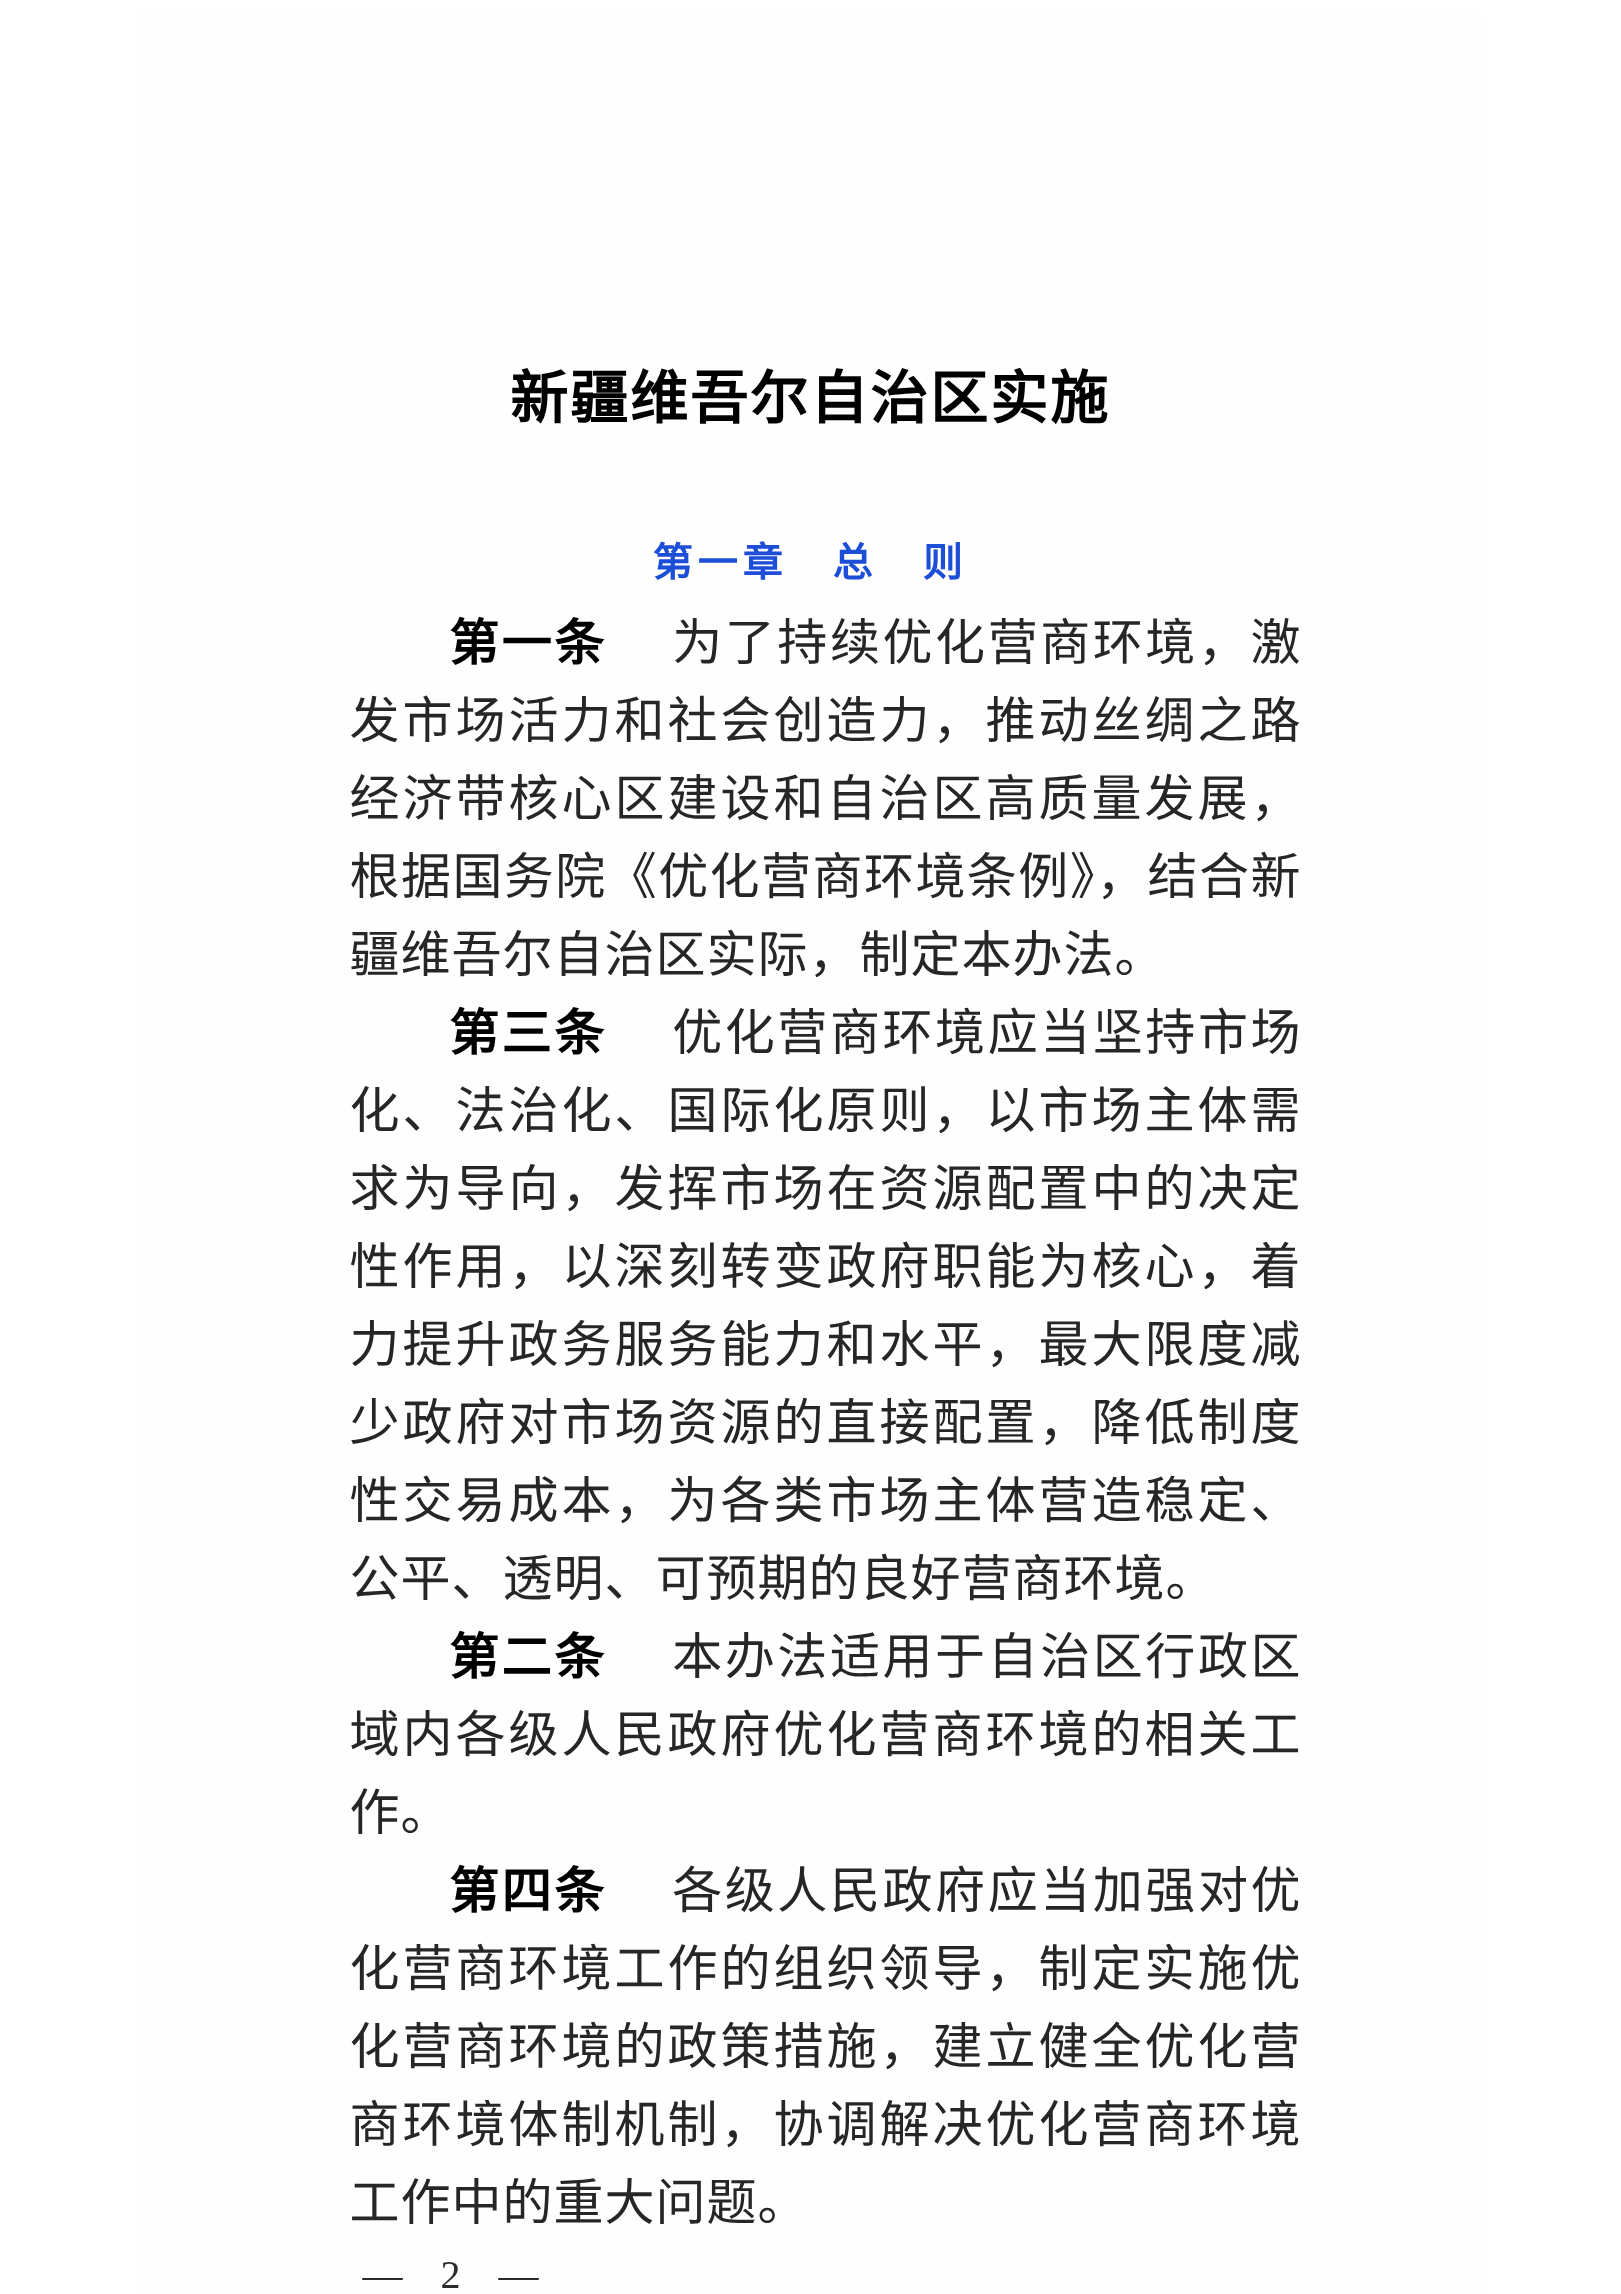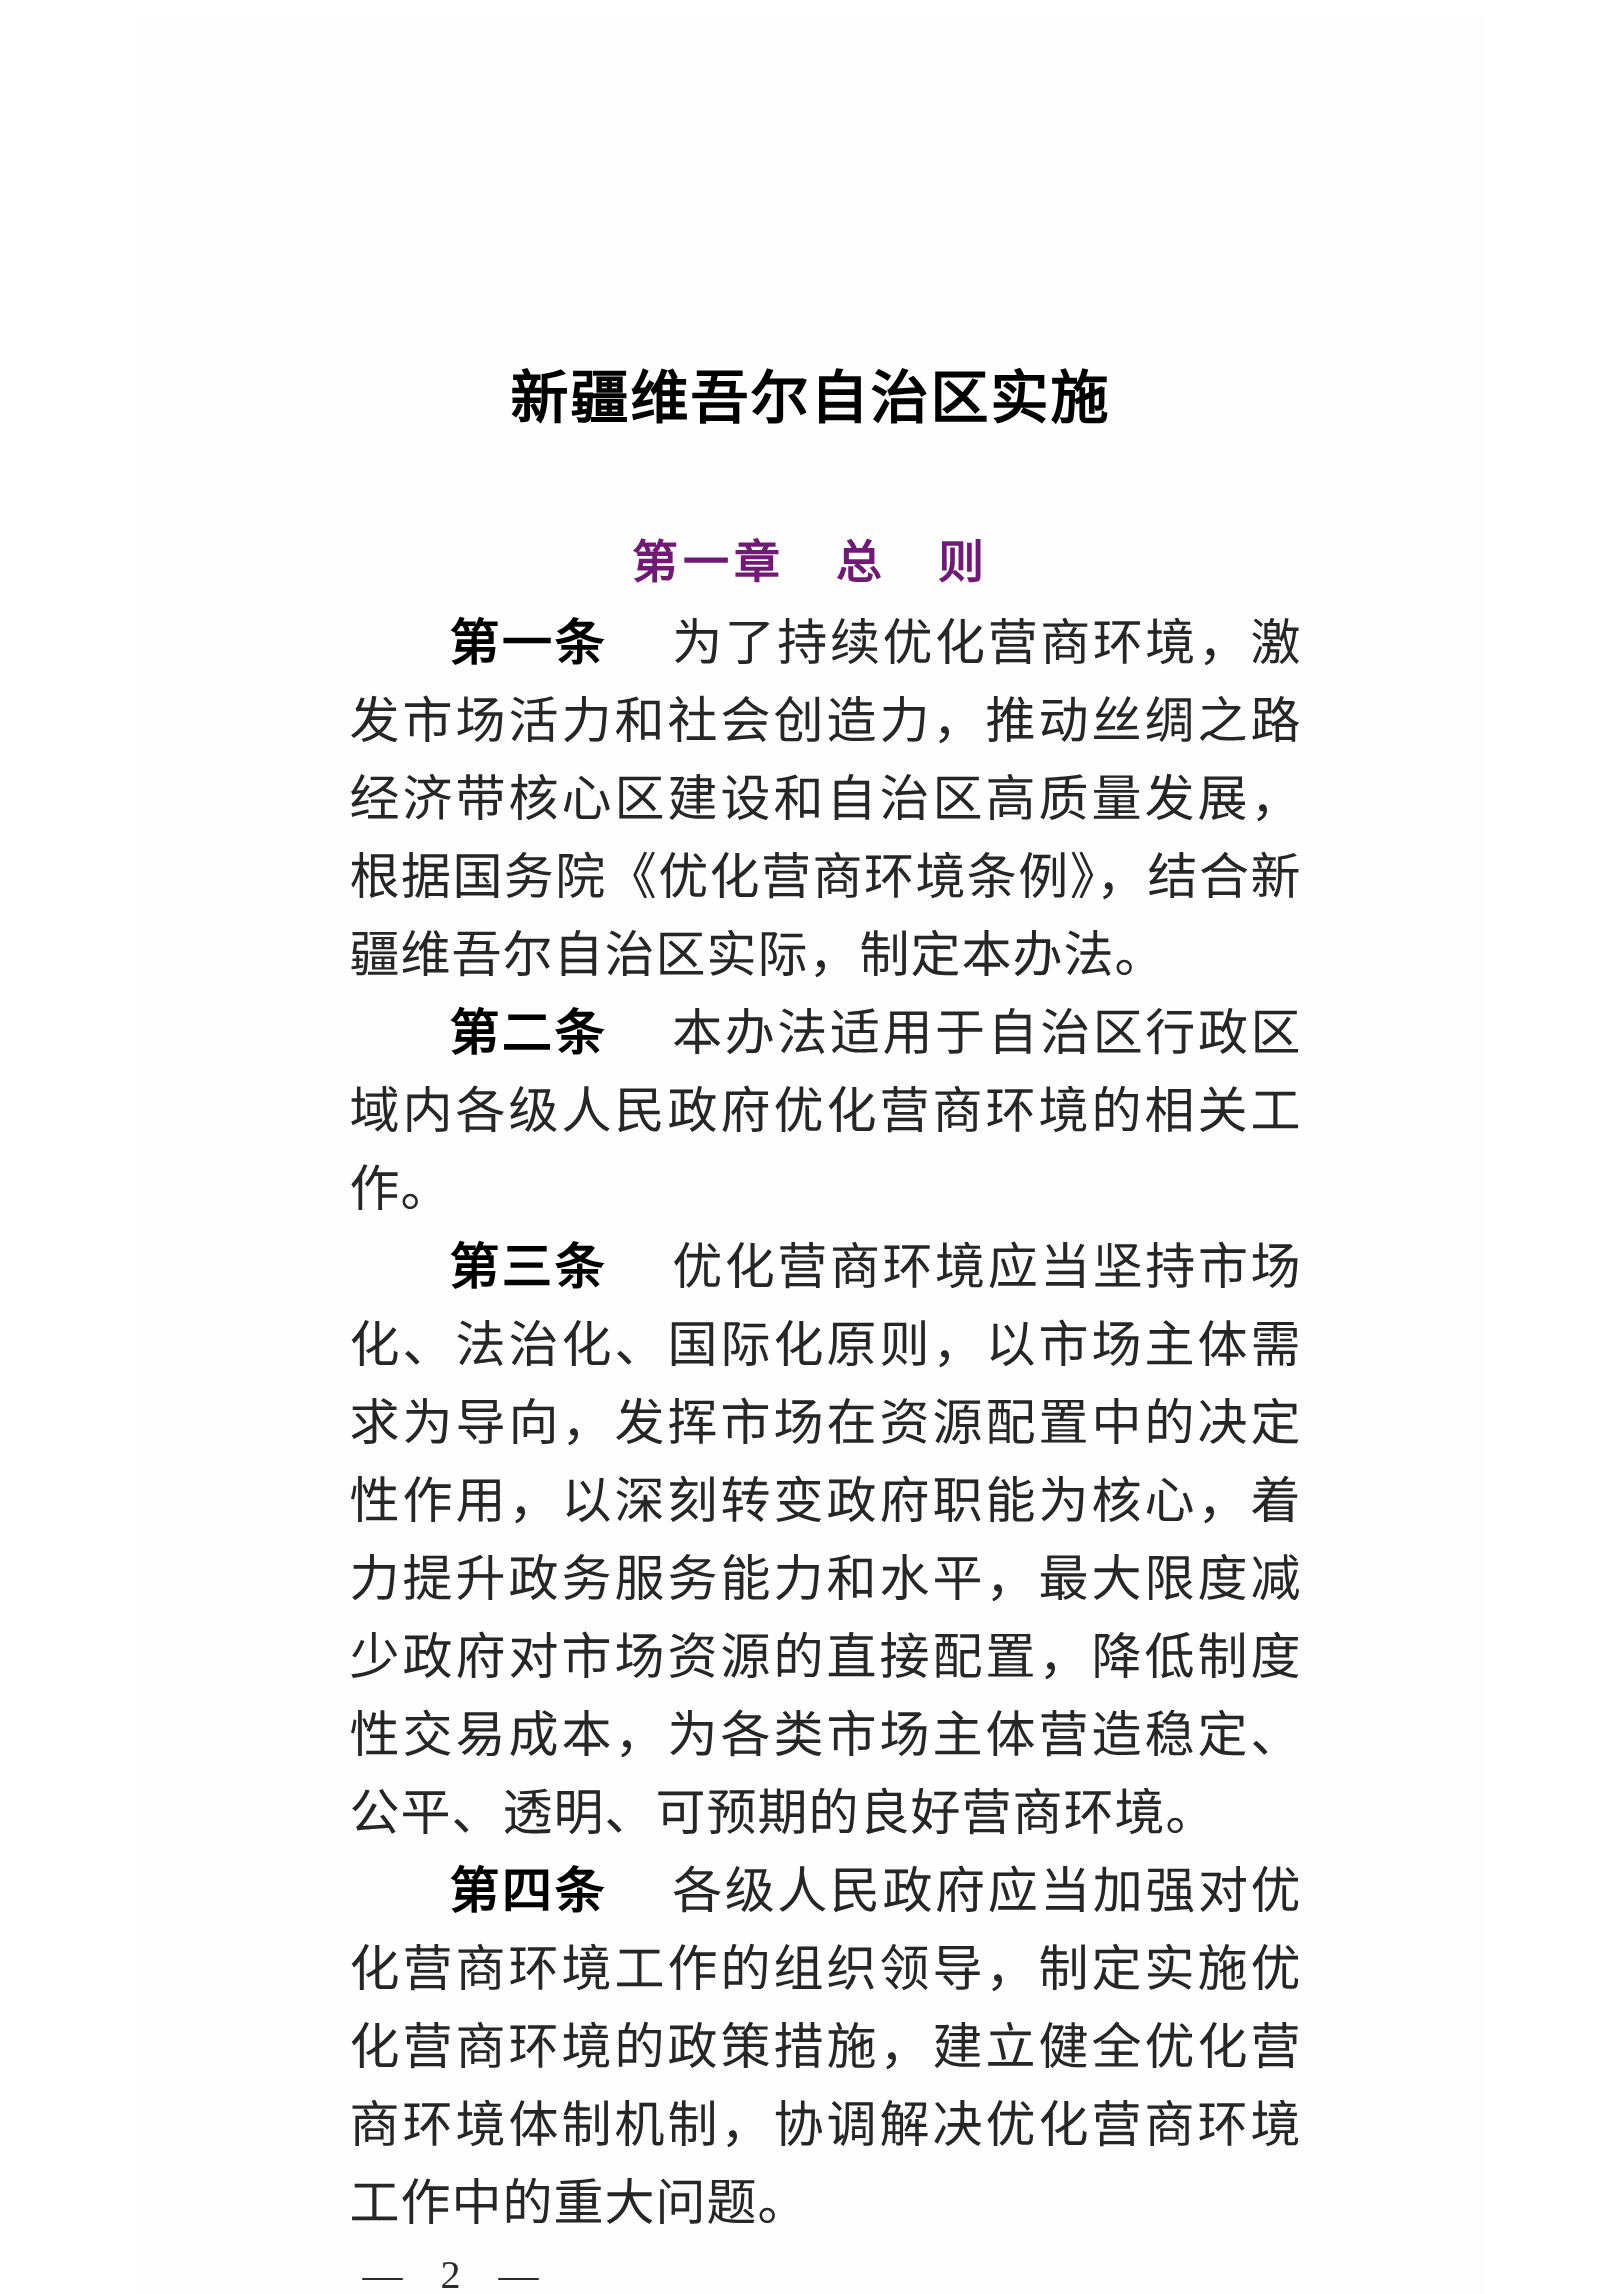--- a/index.html
+++ b/index.html
@@ -22,25 +22,25 @@
     text-align: center;
     font-size: 58px;
     line-height: 102px;
     font-weight: 700;
     letter-spacing: 2px;
     color: #000000;
   }
   .chapter-heading {
     margin-top: 86px;
     text-align: center;
-    font-size: 46px;
+    font-size: 40px;
     line-height: 52px;
     font-weight: 700;
     letter-spacing: 5px;
-    color: #701a75;
+    color: #1d4ed8;
     font-family: "Liberation Sans", "DejaVu Sans", sans-serif;
   }
   .doc-body {
     margin: 16px 184px 0 214px; 
     font-size: 50px;
     line-height: 78px;
     text-align: justify;
     letter-spacing: 1px;
     color: #262626;
   }
@@ -72,23 +72,23 @@
   <div class="doc-title">
     <div>新疆维吾尔自治区实施</div>
   </div>
 
   <div class="chapter-heading">第一章　总　则</div>
 
   <div class="doc-body">
 
     <p class="article"><span class="article-label">第一条</span><span>为了持续优化营商环境，激发市场活力和社会创造力，推动丝绸之路经济带核心区建设和自治区高质量发展，根据国务院《优化营商环境条例》，结合新疆维吾尔自治区实际，制定本办法。</span></p>
 
+    <p class="article"><span class="article-label">第三条</span><span>优化营商环境应当坚持市场化、法治化、国际化原则，以市场主体需求为导向，发挥市场在资源配置中的决定性作用，以深刻转变政府职能为核心，着力提升政务服务能力和水平，最大限度减少政府对市场资源的直接配置，降低制度性交易成本，为各类市场主体营造稳定、公平、透明、可预期的良好营商环境。</span></p>
+
     <p class="article"><span class="article-label">第二条</span><span>本办法适用于自治区行政区域内各级人民政府优化营商环境的相关工作。</span></p>
-
-    <p class="article"><span class="article-label">第三条</span><span>优化营商环境应当坚持市场化、法治化、国际化原则，以市场主体需求为导向，发挥市场在资源配置中的决定性作用，以深刻转变政府职能为核心，着力提升政务服务能力和水平，最大限度减少政府对市场资源的直接配置，降低制度性交易成本，为各类市场主体营造稳定、公平、透明、可预期的良好营商环境。</span></p>
 
     <p class="article"><span class="article-label">第四条</span><span>各级人民政府应当加强对优化营商环境工作的组织领导，制定实施优化营商环境的政策措施，建立健全优化营商环境体制机制，协调解决优化营商环境工作中的重大问题。</span></p>
 
 
   </div>
 
   <div class="page-number">— 2 —</div>
 
 </div>
 

